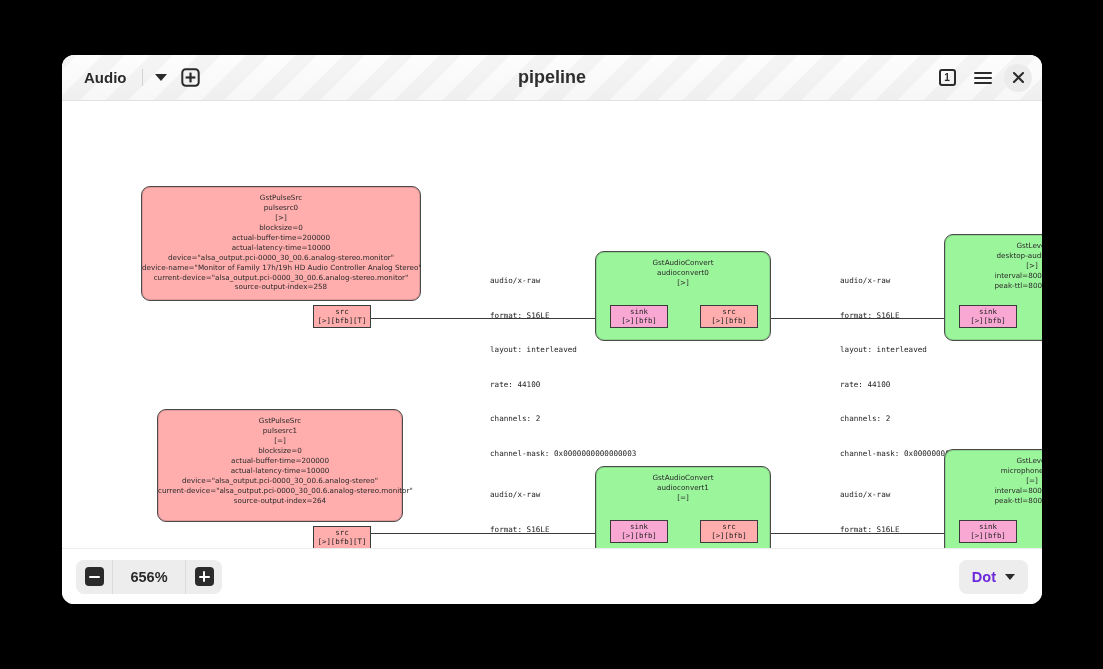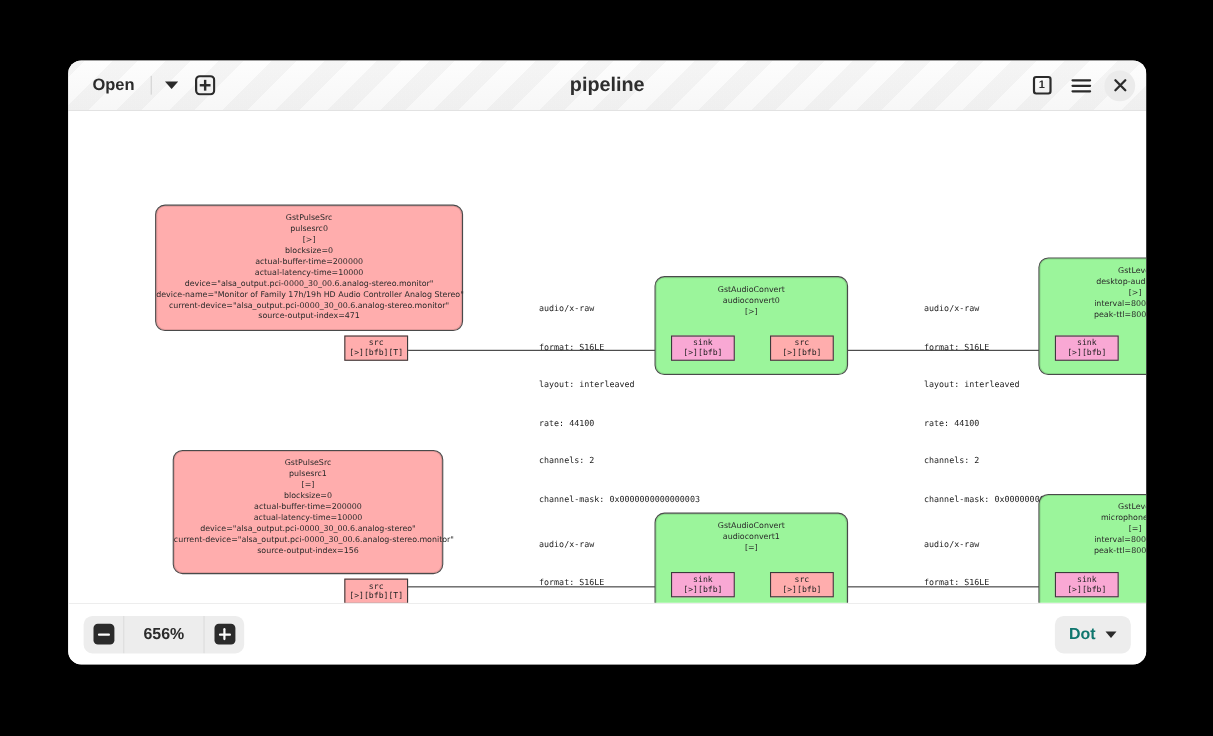--- a/index.html
+++ b/index.html
@@ -176,40 +176,40 @@
     border-left: 1px solid #dcdcdc; border-right: 1px solid #dcdcdc;
     height: 34px; display: flex; align-items: center; justify-content: center;
     padding: 4px 8px;
   }
   .dot-select {
     margin-left: auto;
     display: flex; align-items: center; gap: 9px;
     background: #ededed; border-radius: 8px;
     height: 34px; padding: 0 13px; cursor: pointer;
   }
-  .dot-label { font-size: 14.5px; font-weight: 700; color: #0f766e; }
+  .dot-label { font-size: 14.5px; font-weight: 700; color: #6d28d9; }
   .dot-caret {
     width: 0; height: 0;
     border-left: 5.5px solid transparent; border-right: 5.5px solid transparent;
     border-top: 6.5px solid #2b2b2b;
   }
 </style>
 </head>
 <body>
 
 <div class="desktop">
 
   <div class="window">
 
     <div class="headerbar">
 
       <div class="win-title">pipeline</div>
 
       <div class="hb-left">
-        <div class="open-btn">Open</div>
+        <div class="open-btn">Audio</div>
         <div class="hb-sep"></div>
         <div class="caret-btn">
           <span class="caret"></span>
         </div>
         <div class="icon-btn">
           <svg width="19" height="19" viewBox="0 0 19 19">
             <rect x="1.3" y="1.3" width="16.4" height="16.4" rx="3.4" fill="none" stroke="#2b2b2b" stroke-width="2"></rect>
             <rect x="8.4" y="4.6" width="2.2" height="9.8" fill="#2b2b2b"></rect>
             <rect x="4.6" y="8.4" width="9.8" height="2.2" fill="#2b2b2b"></rect>
           </svg>
@@ -254,21 +254,21 @@
           <div class="node-text">
             <span class="ln">GstPulseSrc</span>
             <span class="ln">pulsesrc0</span>
             <span class="ln">[&gt;]</span>
             <span class="ln">blocksize=0</span>
             <span class="ln">actual-buffer-time=200000</span>
             <span class="ln">actual-latency-time=10000</span>
             <span class="ln">device="alsa_output.pci-0000_30_00.6.analog-stereo.monitor"</span>
             <span class="ln">device-name="Monitor of Family 17h/19h HD Audio Controller Analog Stereo"</span>
             <span class="ln">current-device="alsa_output.pci-0000_30_00.6.analog-stereo.monitor"</span>
-            <span class="ln">source-output-index=471</span>
+            <span class="ln">source-output-index=258</span>
           </div>
           <div class="pad src" style="left:171px; top:118px; width:58px;">
             <span class="pl">src</span>
             <span class="pl">[&gt;][bfb][T]</span>
           </div>
         </div>
 
         <div class="caps" style="left:428px; top:151px; width:180px;">
           <span class="cap-head">audio/x-raw</span>
           <span class="cap-rows"><span>format:</span> <span>S16LE</span></span>
@@ -320,21 +320,21 @@
         <div class="node pink" style="left:95px; top:308px; width:246px; height:113px;">
           <div class="node-text">
             <span class="ln">GstPulseSrc</span>
             <span class="ln">pulsesrc1</span>
             <span class="ln">[=]</span>
             <span class="ln">blocksize=0</span>
             <span class="ln">actual-buffer-time=200000</span>
             <span class="ln">actual-latency-time=10000</span>
             <span class="ln">device="alsa_output.pci-0000_30_00.6.analog-stereo"</span>
             <span class="ln">current-device="alsa_output.pci-0000_30_00.6.analog-stereo.monitor"</span>
-            <span class="ln">source-output-index=156</span>
+            <span class="ln">source-output-index=264</span>
           </div>
           <div class="pad src" style="left:155px; top:116px; width:58px;">
             <span class="pl">src</span>
             <span class="pl">[&gt;][bfb][T]</span>
           </div>
         </div>
 
         <div class="caps" style="left:428px; top:365px; width:180px;">
           <span class="cap-head">audio/x-raw</span>
           <span class="cap-rows"><span>format:</span> <span>S16LE</span></span>

